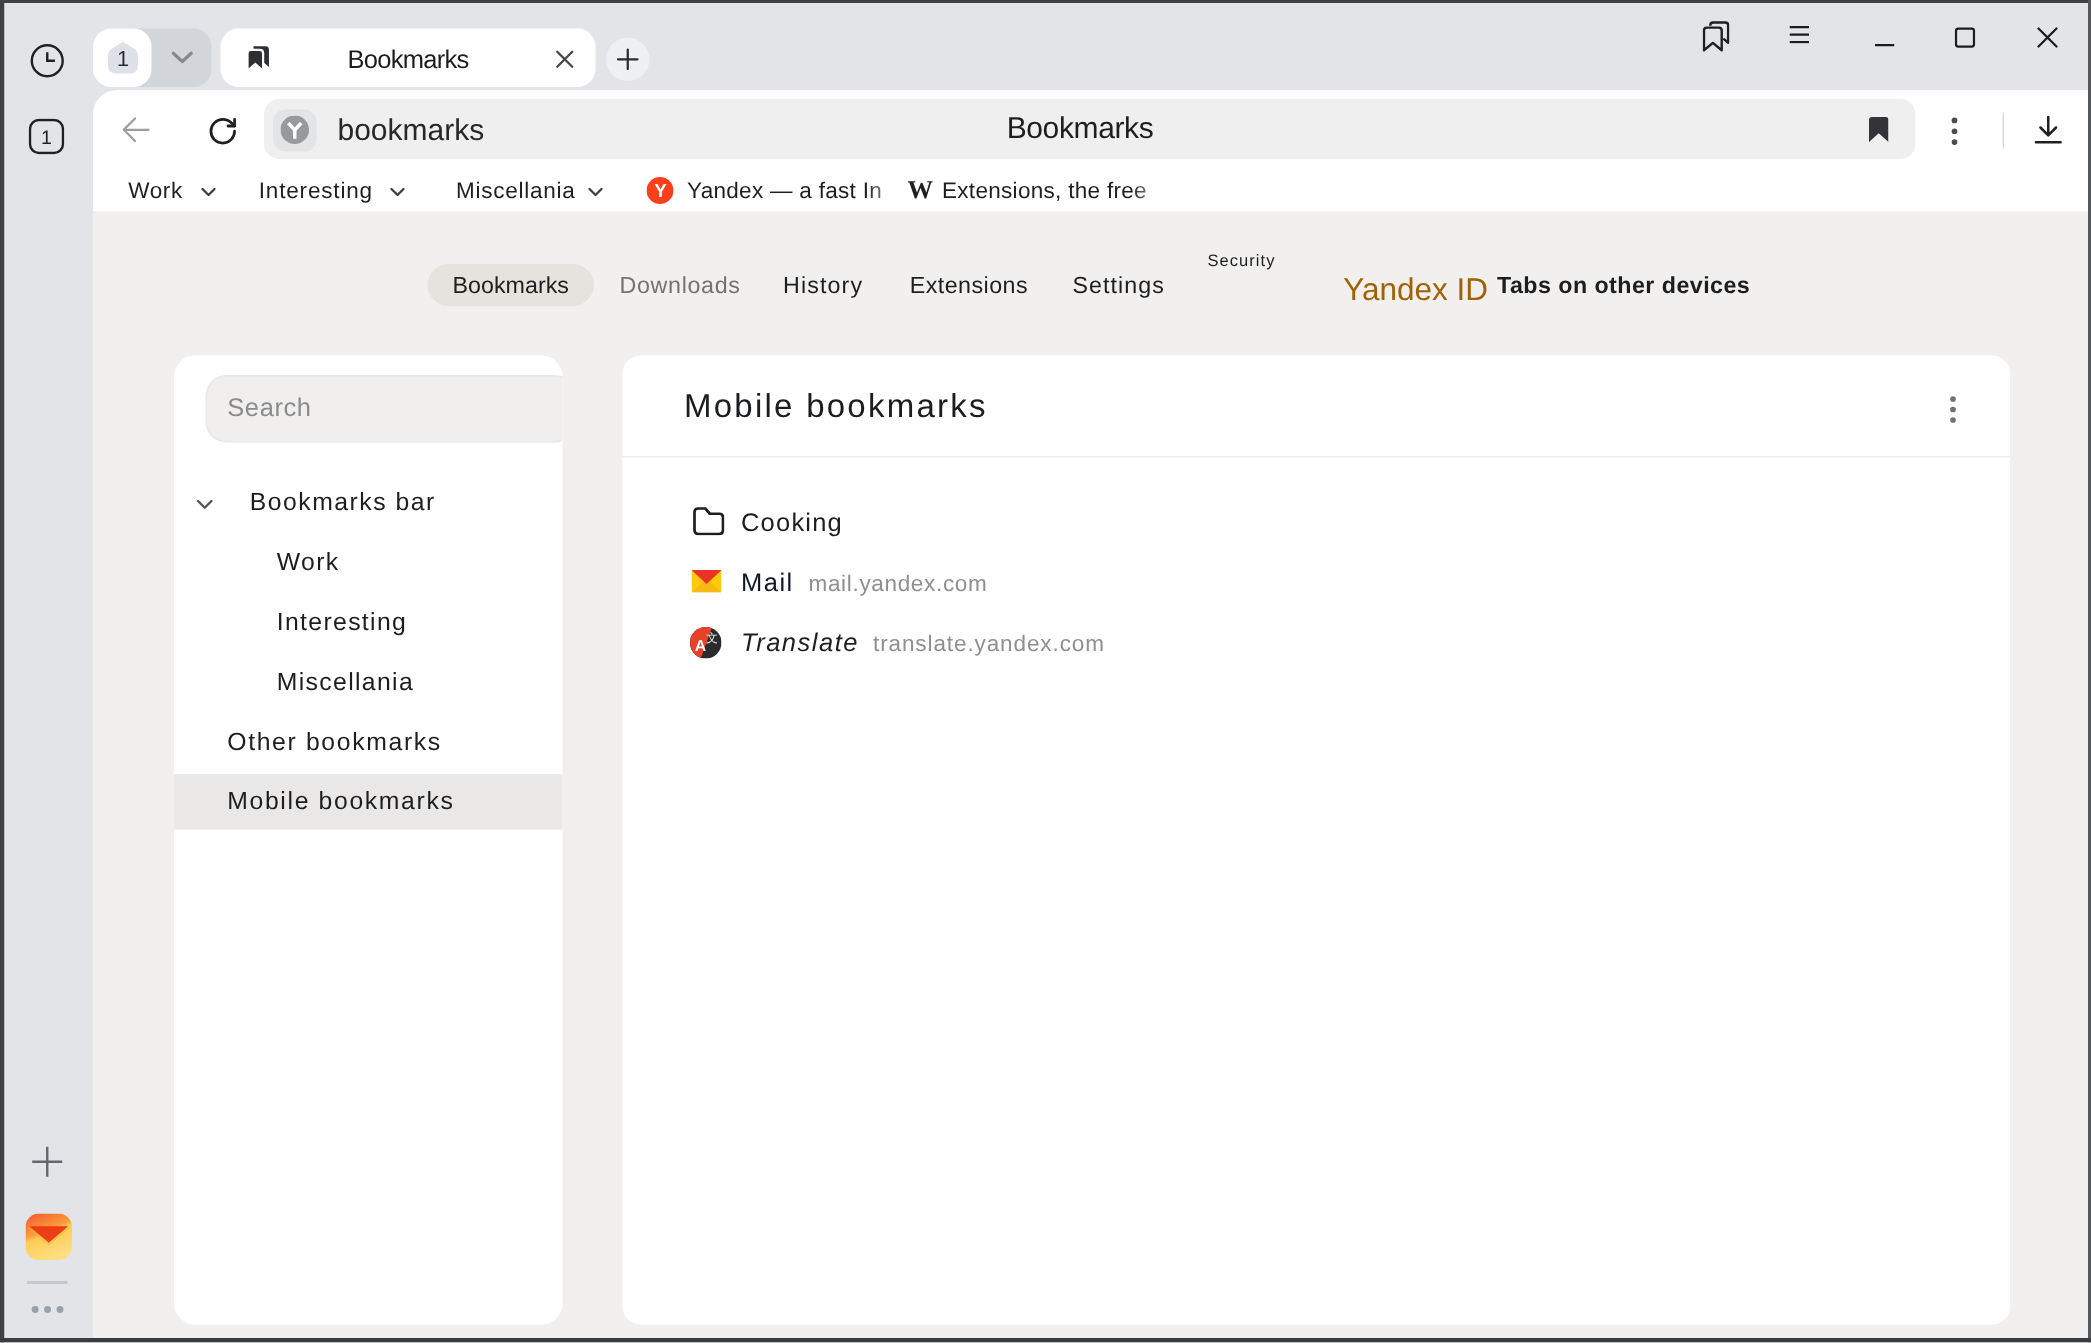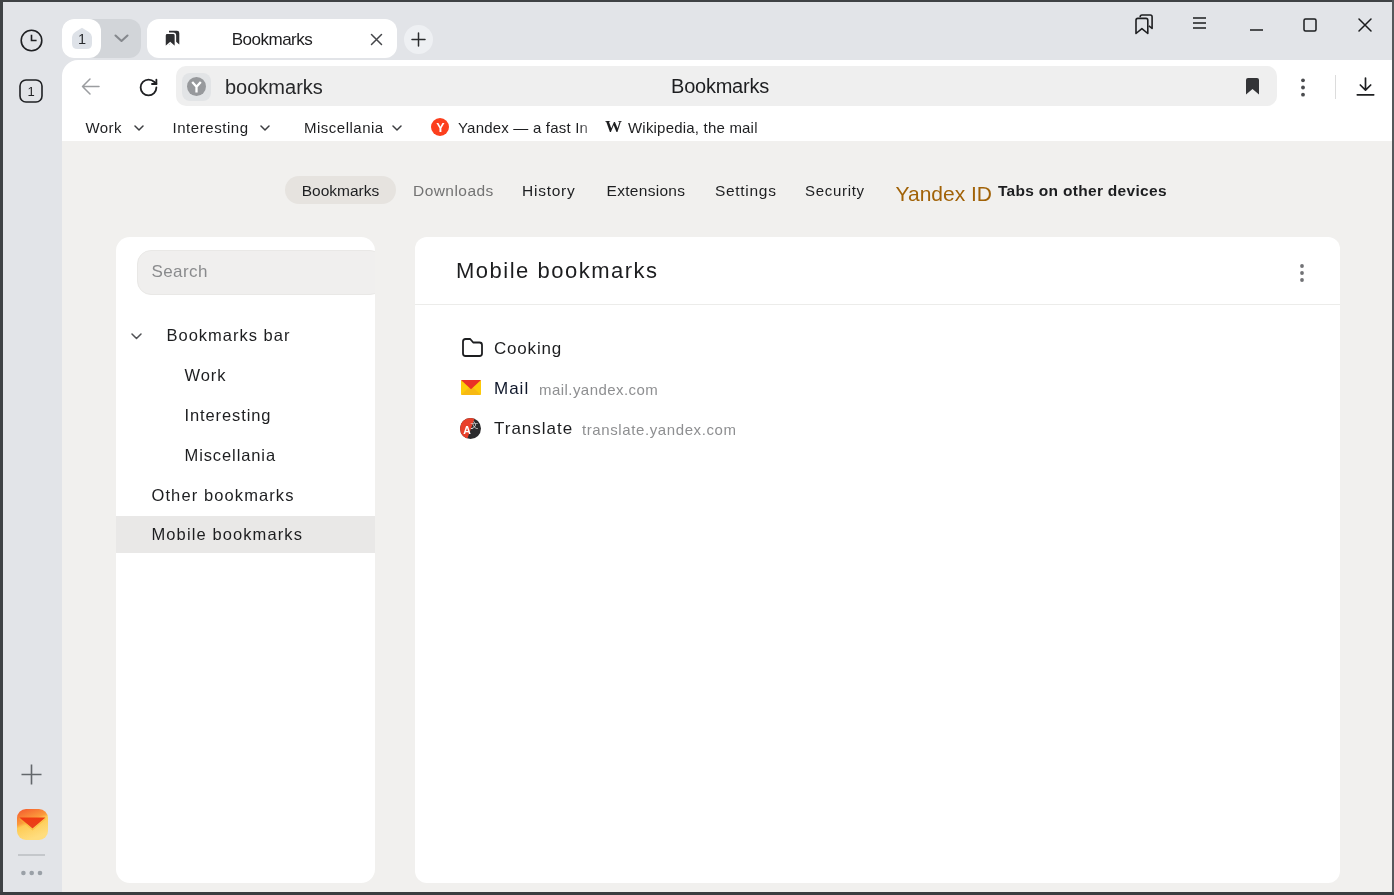--- a/index.html
+++ b/index.html
@@ -153,32 +153,32 @@
   <div class="abs" style="left:242px;top:59px;font-size:15px;letter-spacing:0.5px;color:#1e1f21;">Miscellania</div>
   <svg class="abs" style="left:329.5px;top:64.5px;" width="10" height="6" viewBox="0 0 10 6" fill="none" stroke="#3c3d40" stroke-width="1.5" stroke-linecap="round" stroke-linejoin="round">
       <path d="M1 1 L5 5 L9 1"></path>
     </svg>
   <svg class="abs" style="left:369px;top:58px;" width="18" height="18" viewBox="0 0 18 18">
     <circle cx="9" cy="9" r="9" fill="#fc3f1d"></circle>
     <text x="9.4" y="13.6" font-size="12.5" font-weight="bold" fill="#ffffff" text-anchor="middle" font-family="Liberation Sans">Y</text>
   </svg>
   <div class="abs" style="left:396px;top:59px;width:146px;font-size:15px;letter-spacing:0.2px;color:#1e1f21;white-space:nowrap;overflow:hidden;-webkit-mask-image:linear-gradient(to right,#000 82%,transparent 100%);mask-image:linear-gradient(to right,#000 82%,transparent 100%);">Yandex — a fast In</div>
   <div class="abs" style="left:543px;top:57px;font-size:17px;color:#1e1f21;font-family:'Liberation Serif',serif;font-weight:bold;">W</div>
-  <div class="abs" style="left:566px;top:59px;width:154px;font-size:15px;letter-spacing:0.2px;color:#1e1f21;white-space:nowrap;overflow:hidden;-webkit-mask-image:linear-gradient(to right,#000 82%,transparent 100%);mask-image:linear-gradient(to right,#000 82%,transparent 100%);">Wikipedia, the mail</div>
+  <div class="abs" style="left:566px;top:59px;width:154px;font-size:15px;letter-spacing:0.2px;color:#1e1f21;white-space:nowrap;overflow:hidden;-webkit-mask-image:linear-gradient(to right,#000 82%,transparent 100%);mask-image:linear-gradient(to right,#000 82%,transparent 100%);">Extensions, the free</div>
 </div>
 
 <div class="abs" id="content" style="left:62px;top:141px;width:1330px;height:751px;background:#f1f0ee;">
 
   <div class="abs" style="left:223px;top:35px;width:111px;height:27.5px;border-radius:14px;background:#e6e3df;"></div>
   <div class="abs" style="left:223px;top:41px;width:111px;text-align:center;font-size:15.5px;color:#1d1e20;">Bookmarks</div>
   <div class="abs" style="left:351px;top:41px;font-size:15.5px;letter-spacing:0.45px;color:#737373;">Downloads</div>
   <div class="abs" style="left:460px;top:41px;font-size:15.5px;letter-spacing:0.75px;color:#1d1e20;">History</div>
   <div class="abs" style="left:544.5px;top:41px;font-size:15.5px;letter-spacing:0.3px;color:#1d1e20;">Extensions</div>
   <div class="abs" style="left:653px;top:41px;font-size:15.5px;letter-spacing:0.7px;color:#1d1e20;">Settings</div>
-  <div class="abs" style="left:743px;top:41px;font-size:15px;letter-spacing:0.7px;color:#1d1e20;text-align:right;">Security</div>
+  <div class="abs" style="left:743px;top:27px;font-size:11px;letter-spacing:0.7px;color:#1d1e20;text-align:right;">Security</div>
   <div class="abs" style="left:833.5px;top:41px;font-size:21px;color:#a16207;">Yandex ID</div>
   <div class="abs" style="left:936px;top:41px;font-size:15.5px;letter-spacing:0.3px;color:#1d1e20;font-weight:bold;">Tabs on other devices</div>
 
   <div class="abs" id="leftpanel" style="left:53.5px;top:96px;width:259px;height:646px;border-radius:14px;background:#ffffff;overflow:hidden;">
     <div class="abs" style="left:21px;top:13px;width:247px;height:44.5px;border-radius:14px;background:#f0efee;border:1px solid #e9e8e6;"></div>
     <div class="abs" style="left:36px;top:25px;font-size:17px;letter-spacing:0.4px;color:#8a8b8d;">Search</div>
 
     <svg class="abs" style="left:15px;top:96px;" width="11" height="7" viewBox="0 0 11 7" fill="none" stroke="#515255" stroke-width="1.5" stroke-linecap="round" stroke-linejoin="round">
         <path d="M1 1 L5.5 5.5 L10 1"></path>
       </svg>
@@ -217,16 +217,16 @@
       <defs>
         <clipPath id="tcut">
             <circle cx="10.5" cy="10.5" r="10.5"></circle>
           </clipPath>
       </defs>
       <circle cx="10.5" cy="10.5" r="10.5" fill="#2b2b2d"></circle>
       <path d="M-1 -2 L15.5 -2 L6.5 23 L-1 23 Z" fill="#e8402a" clip-path="url(#tcut)"></path>
       <text x="7" y="16.2" font-size="10.5" font-weight="bold" fill="#ffffff" text-anchor="middle" font-family="Liberation Sans">A</text>
       <text x="14.6" y="10" font-size="8" fill="#e9e9e9" text-anchor="middle" font-family="Liberation Sans">文</text>
     </svg>
-    <div class="abs" style="left:79px;top:181.5px;font-size:17px;letter-spacing:1px;color:#1d1e20;">Translate</div>
+    <div class="abs" style="left:79px;top:181.5px;font-size:17px;letter-spacing:1px;color:#1d1e20;font-style:italic;">Translate</div>
     <div class="abs" style="left:167px;top:183.5px;font-size:15px;letter-spacing:0.6px;color:#8e8f91;">translate.yandex.com</div>
   </div>
 </div>
 
 </body></html>

